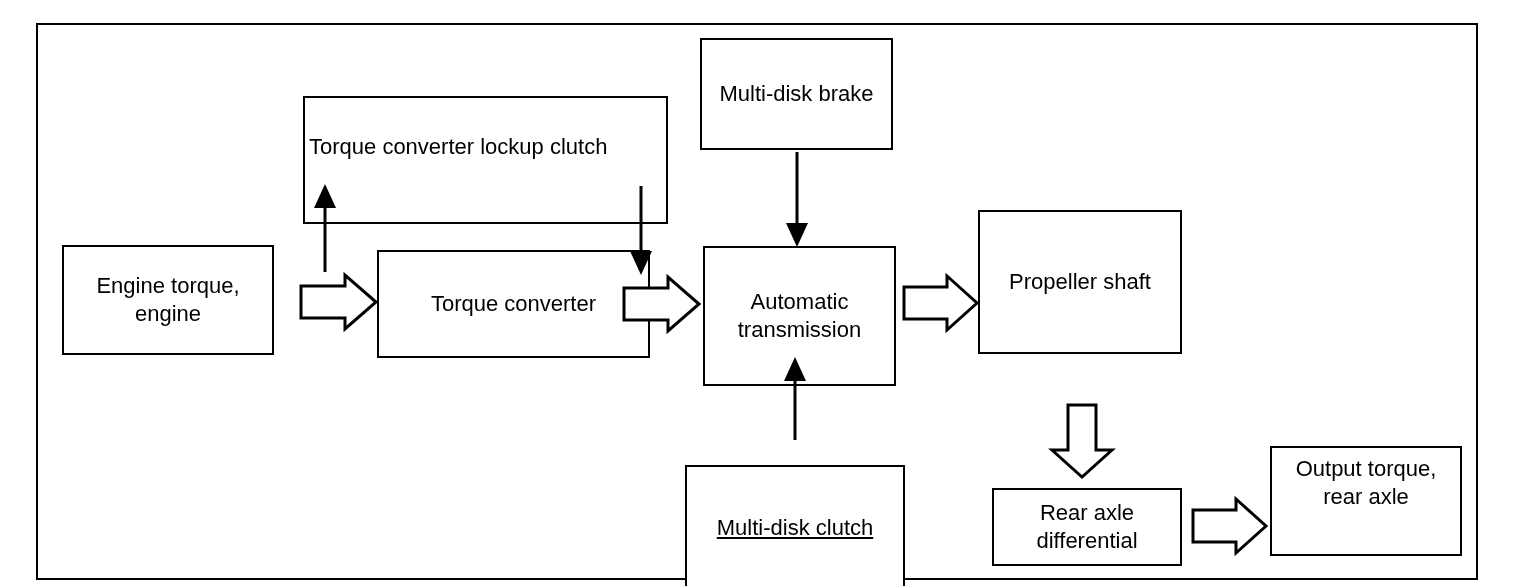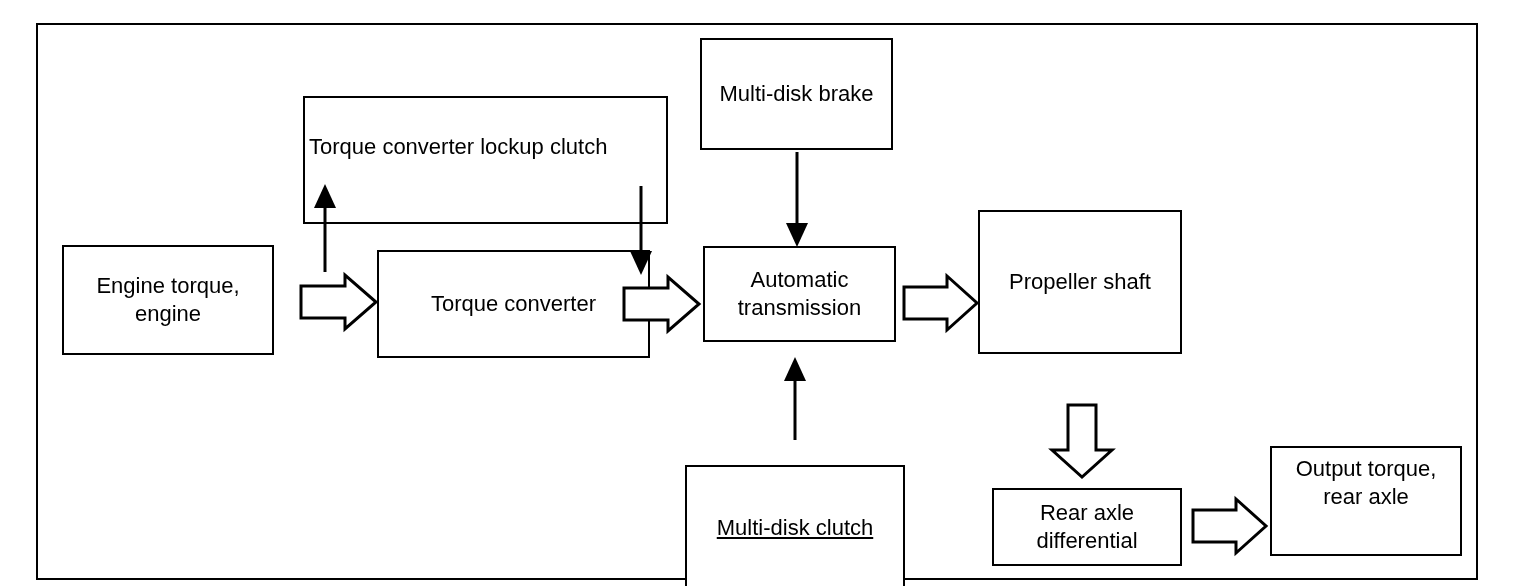--- a/index.html
+++ b/index.html
@@ -41,21 +41,21 @@
   .node-label {
     white-space: pre-line;
   }
   
   .node-engine        { left: 62px;   top: 245px; width: 212px; height: 110px; }
   .node-lockup        { left: 303px;  top: 60px;  width: 365px; height: 128px;
                         align-items: flex-start; justify-content: flex-start;
                         text-align: left; padding: 35px 4px 0 4px; margin-top: 36px; }
   .node-brake         { left: 700px;  top: 38px;  width: 193px; height: 112px; }
   .node-tconv         { left: 377px;  top: 250px; width: 273px; height: 108px; }
-  .node-trans         { left: 703px;  top: 246px; width: 193px; height: 96px; }
+  .node-trans         { left: 703px;  top: 246px; width: 193px; height: 140px; }
   .node-prop          { left: 978px;  top: 210px; width: 204px; height: 144px; }
   .node-clutch        { left: 685px;  top: 465px; width: 220px; height: 127px; text-decoration: underline; }
   .node-diff          { left: 992px;  top: 488px; width: 190px; height: 78px; }
   .node-output        { left: 1270px; top: 446px; width: 192px; height: 110px;
                         align-items: flex-start; padding-top: 7px; }
   .arrow-layer {
     position: absolute;
     left: 0;
     top: 0;
     width: 1536px;

